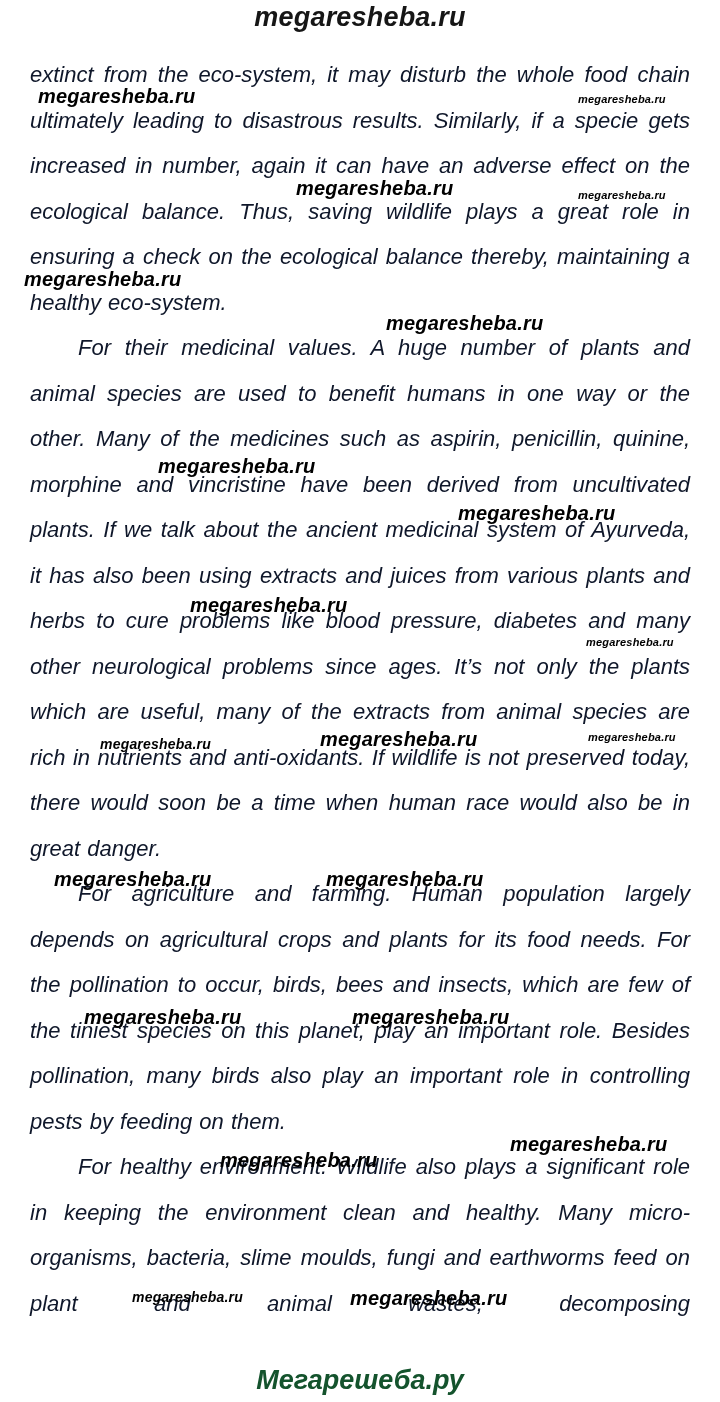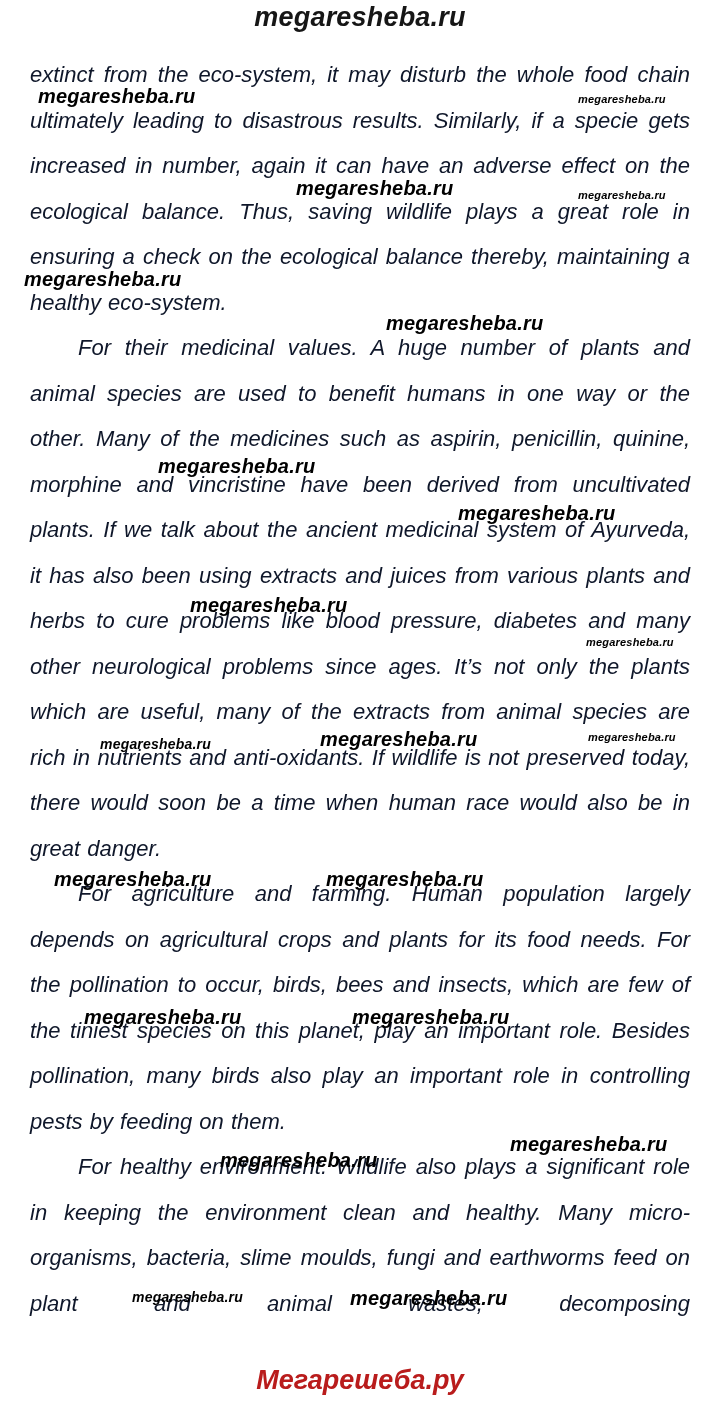--- a/index.html
+++ b/index.html
@@ -42,21 +42,21 @@
   .doc-body p.cont { text-align-last: justify; }
 
   .page-footer {
     position: absolute;
     bottom: 6px;
     left: 0;
     right: 0;
     text-align: center;
     font-size: 27px;
     font-weight: 700;
-    color: #b91c1c;
+    color: #14532d;
   }
 
   .wm {
     position: absolute;
     font-weight: 700;
     color: #000000;
     white-space: nowrap;
     letter-spacing: 0.2px;
   }
   .wm-md { font-size: 20px; }

